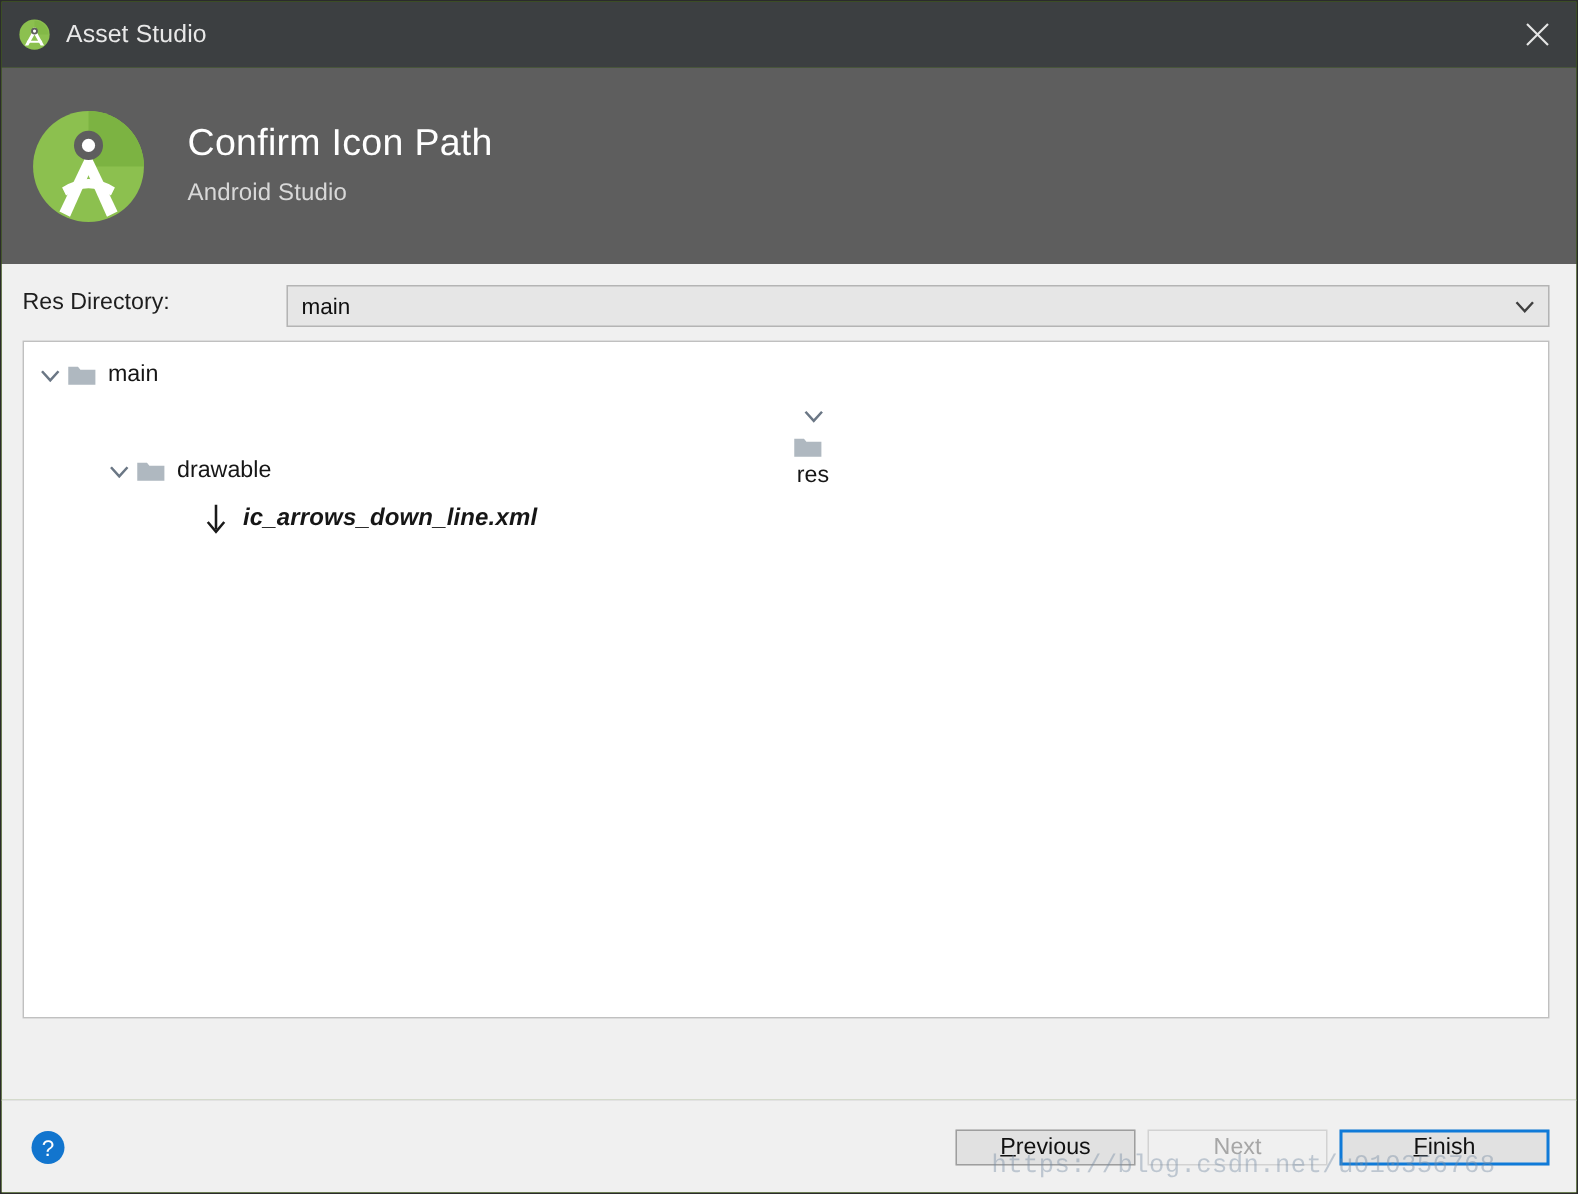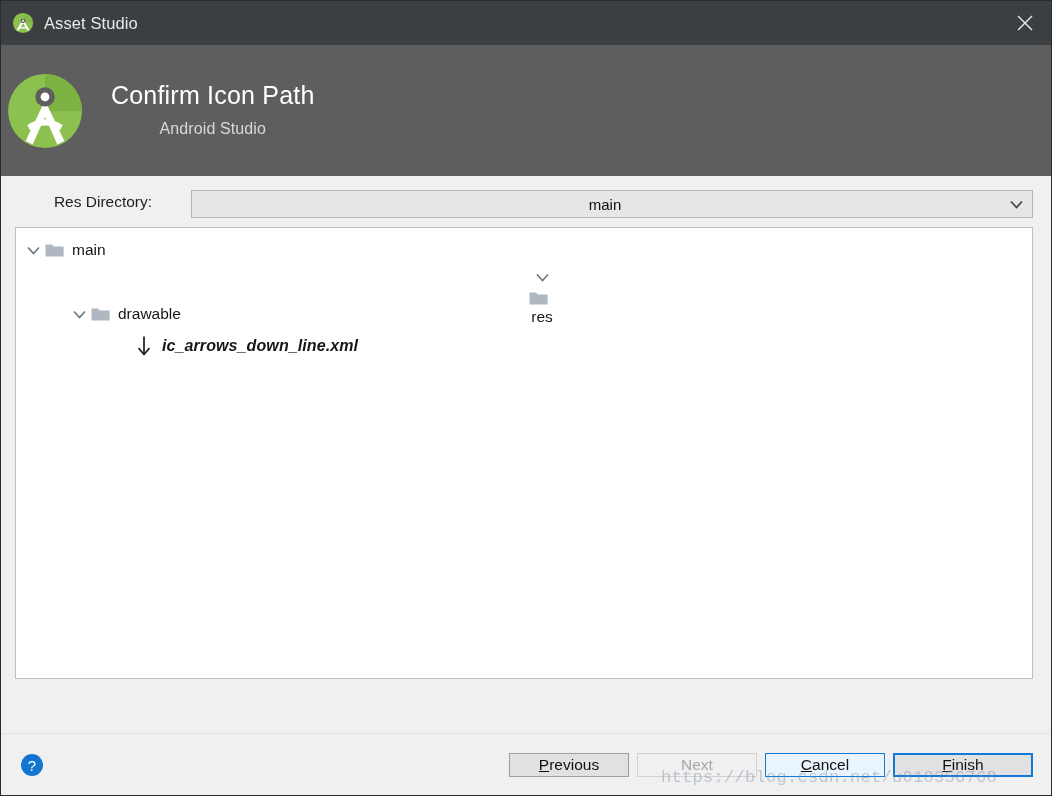--- a/index.html
+++ b/index.html
@@ -18,21 +18,20 @@
   .window {
     position: relative;
     width: 1052px;
     height: 796px;
     background: #4d7c0f;
     box-sizing: border-box;
     border: 1px solid #2b2b2b;
     display: flex;
     flex-direction: column;
     overflow: hidden;
-    text-align: center;
   }
 
   
   .titlebar {
     height: 44px;
     background: #3c3f41;
     display: flex;
     align-items: center;
     flex: 0 0 auto;
     position: relative;
@@ -63,20 +62,21 @@
   }
   .titlebar-close svg { display:block; }
 
   
   .header {
     height: 131px;
     background: #5e5e5e;
     display: flex;
     align-items: center;
     flex: 0 0 auto;
+    padding-left: 14px;
     box-sizing: border-box;
   }
   .header-logo {
     width: 88px;
     height: 88px;
     flex: 0 0 auto;
     margin-right: 22px;
   }
   .header-text {
     display: flex;
@@ -404,23 +404,20 @@
     <div class="footer-spacer"></div>
 
     <div class="btn btn-prev">
       <span><span class="mnem">P</span><span>revious</span></span>
     </div>
 
     <div class="btn btn-next">
       <span><span>N</span><span>ext</span></span>
     </div>
 
-    <div class="btn btn-cancel">
-      <span><span class="mnem">C</span><span>ancel</span></span>
-    </div>
 
     <div class="btn btn-finish">
       <span><span class="mnem">F</span><span>inish</span></span>
     </div>
 
     <div class="watermark">https://blog.csdn.net/u010356768</div>
   </div>
 
 </div>
 

